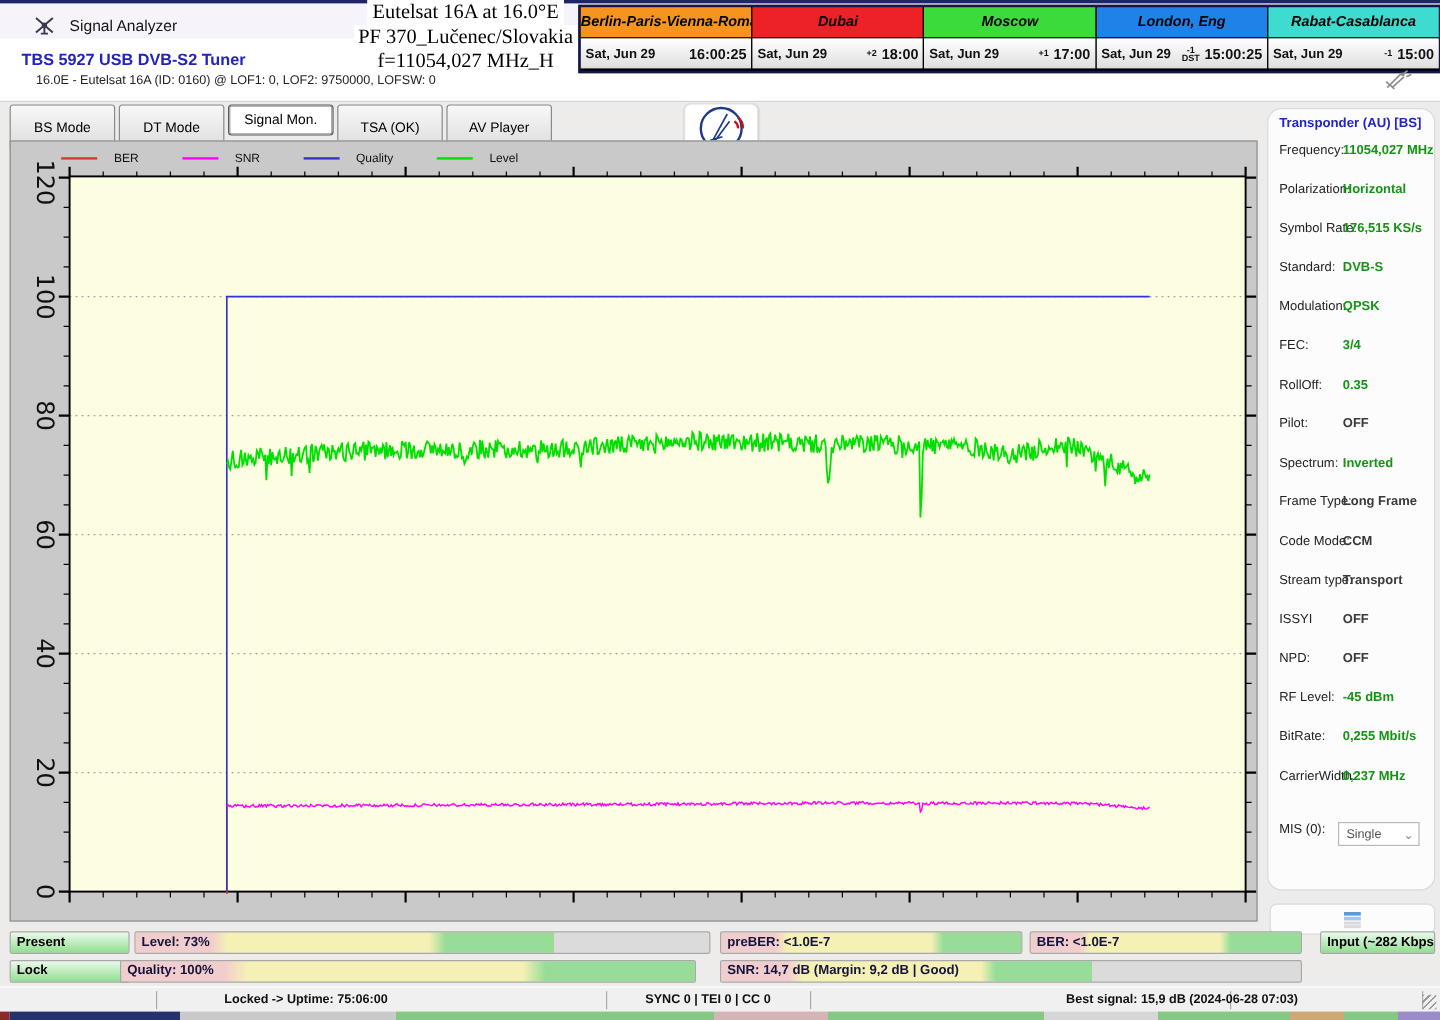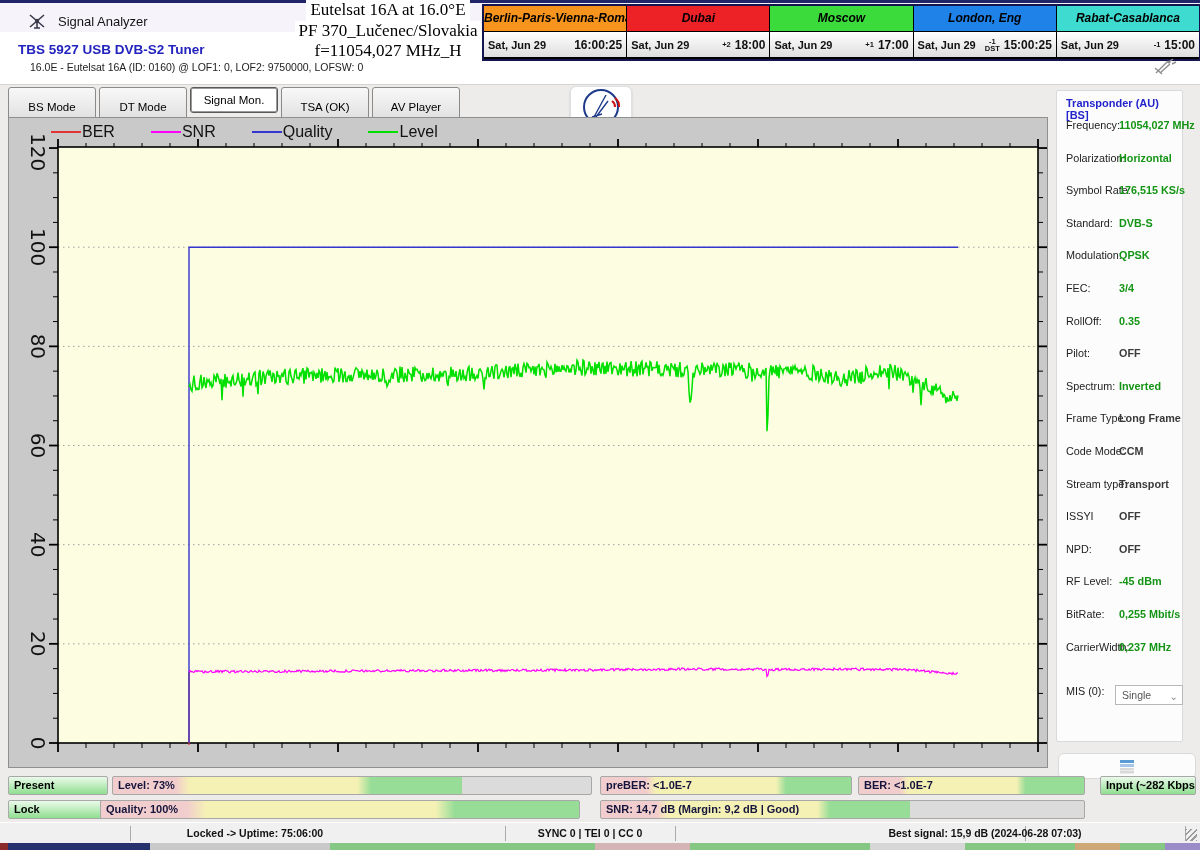--- a/index.html
+++ b/index.html
@@ -36,25 +36,25 @@
   .mode-btn{width:88px;height:40px;font-size:11.5px;color:#000;background:linear-gradient(#F8F8F8,#DBDBDB);
             border:1px solid #8A8A8A;border-radius:3px;font-family:inherit;}
   .mode-btn.active{background:#FFFFFF;border:1px solid #5A5A5A;box-shadow:0 0 0 1px #9a9a9a inset;height:26px;}
   
   .logo{position:absolute;left:570px;top:86px;width:60px;height:52px;background:#FFFFFF;border:1px solid #E0E0E0;
         border-radius:6px;box-shadow:0 1px 2px rgba(0,0,0,.2);text-align:center;}
   .logo-text{font-size:6.8px;font-weight:bold;color:#CC1111;letter-spacing:.2px;margin-top:-2px;}
   
   .chart{position:absolute;left:8px;top:117px;width:1040px;height:651px;background:#C9C9C9;border:1px solid #8F8F8F;box-sizing:border-box;}
   .legend{position:absolute;left:42px;top:5px;display:flex;gap:36px;align-items:center;height:18px;}
-  .legend-item{display:flex;align-items:center;gap:1px;font-size:16px;color:#111;justify-content:space-between;}
+  .legend-item{display:flex;align-items:center;gap:14px;font-size:10px;color:#111;justify-content:space-between;}
   .legend-swatch{width:30px;height:0;border-top:2px solid #000;}
   
-  .tp-box{position:absolute;left:1056px;top:90px;width:127px;height:652px;background:#FCFCFC;
-          border:1px solid #DADADA;border-radius:2px;box-sizing:border-box;}
+  .tp-box{position:absolute;left:1056px;top:90px;width:140px;height:652px;background:#FCFCFC;
+          border:1px solid #DADADA;border-radius:12px;box-sizing:border-box;}
   .tp-title{position:absolute;left:9px;top:6px;font-size:11px;font-weight:bold;color:#2323CC;}
   .tp-row{position:absolute;left:0;width:140px;height:14px;}
   .tp-label{position:absolute;left:9px;font-size:10.8px;color:#222;}
   .tp-value{position:absolute;left:62px;font-size:10.8px;font-weight:bold;color:#3A3A3A;white-space:nowrap;}
   .tp-value.green{color:#149414;}
   .mis-select{position:absolute;left:58px;width:68px;height:20px;background:#FFFFFF;border:1px solid #B8B8B8;
               font-size:10.5px;color:#555;line-height:18px;padding-left:6px;box-sizing:border-box;}
   .mis-arrow{position:absolute;right:4px;top:2px;color:#888;font-size:10px;}
   .list-btn{position:absolute;left:1058px;top:753px;width:136px;height:24px;background:#FCFCFC;
             border:1px solid #DADADA;border-radius:6px;display:flex;align-items:center;justify-content:center;}

